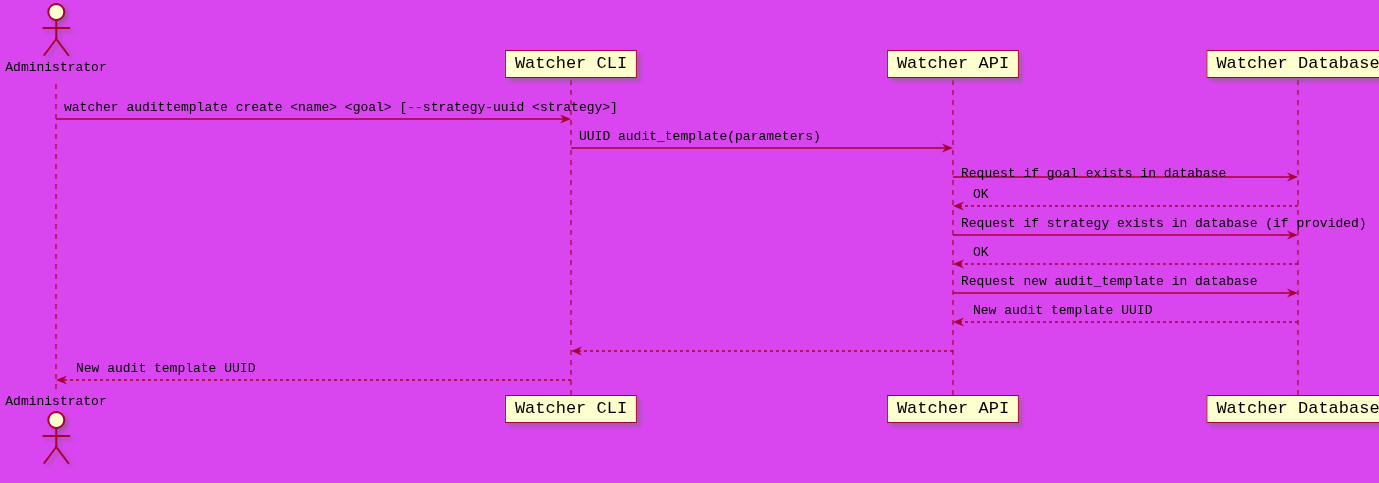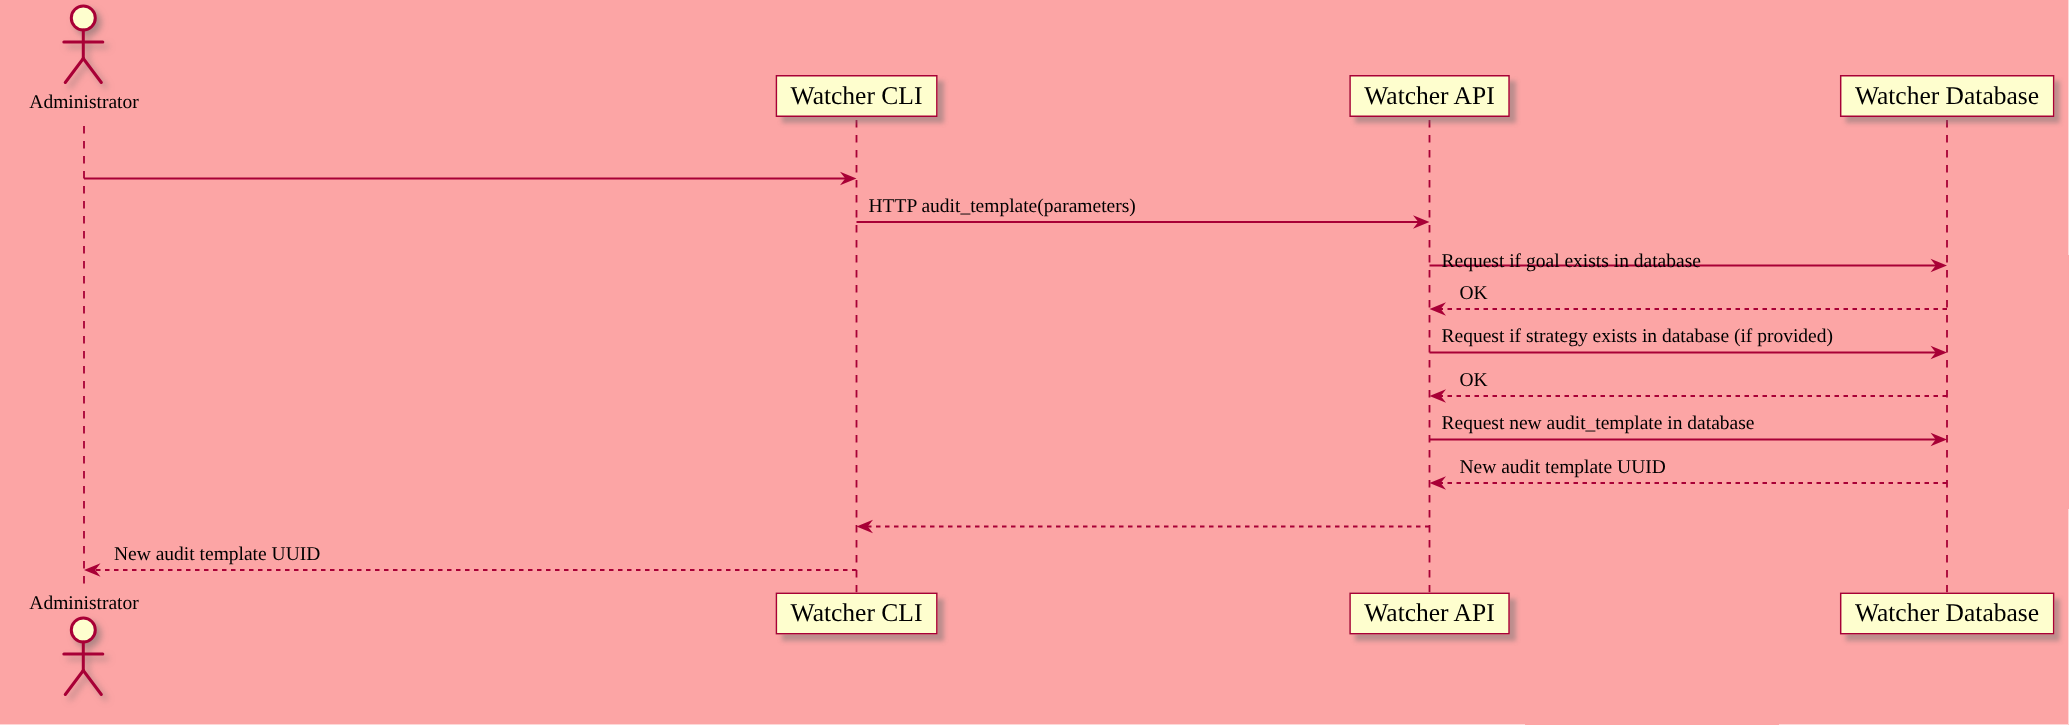--- a/index.html
+++ b/index.html
@@ -1,20 +1,20 @@
 <!DOCTYPE html>
 <html style="--c-fill: #FEFECE; --c-border: #A80036; --c-line: #A80036; --c-text: #000000;"><head>
 <meta charset="utf-8">
 <style>
   html,body{margin:0;padding:0;background:#ffffff;}
   .diagram{
     position:relative;
     width:1379px;height:483px;
-    background:#fca5a5;
-    font-family:Liberation Serif, serif;
+    background:#d946ef;
+    font-family:Liberation Mono, monospace;
     color:var(--c-text,#000);
     overflow:hidden;
   }
   #overlay{position:absolute;left:0;top:0;}
   .participant{
     position:absolute;
     transform:translateX(-50%);
     background:var(--c-fill,#FEFECE);
     border:1.8px solid var(--c-border,#A80036);
     box-shadow:4px 4px 3px rgba(110,110,110,.45);
@@ -98,21 +98,22 @@
     </svg>
   </div>
 
   <div class="participant toprow" style="left: 571px;">Watcher CLI</div>
   <div class="participant toprow" style="left: 953px;">Watcher API</div>
   <div class="participant toprow" style="left: 1298px;">Watcher Database</div>
   <div class="participant botrow" style="left: 571px;">Watcher CLI</div>
   <div class="participant botrow" style="left: 953px;">Watcher API</div>
   <div class="participant botrow" style="left: 1298px;">Watcher Database</div>
 
-  <div class="msg-label" style="top: 129px; left: 579px;">HTTP audit_template(parameters)</div>
+  <div class="msg-label" style="top: 100px; left: 64px;">watcher audittemplate create &lt;name&gt; &lt;goal&gt; [--strategy-uuid &lt;strategy&gt;]</div>
+  <div class="msg-label" style="top: 129px; left: 579px;">UUID audit_template(parameters)</div>
   <div class="msg-label" style="top: 166px; left: 961px;">Request if goal exists in database</div>
   <div class="msg-label" style="top: 187px; left: 973px;">OK</div>
   <div class="msg-label" style="top: 216px; left: 961px;">Request if strategy exists in database (if provided)</div>
   <div class="msg-label" style="top: 245px; left: 973px;">OK</div>
   <div class="msg-label" style="top: 274px; left: 961px;">Request new audit_template in database</div>
   <div class="msg-label" style="top: 303px; left: 973px;">New audit template UUID</div>
   <div class="msg-label" style="top: 361px; left: 76px;">New audit template UUID</div>
 
 </div>
 

